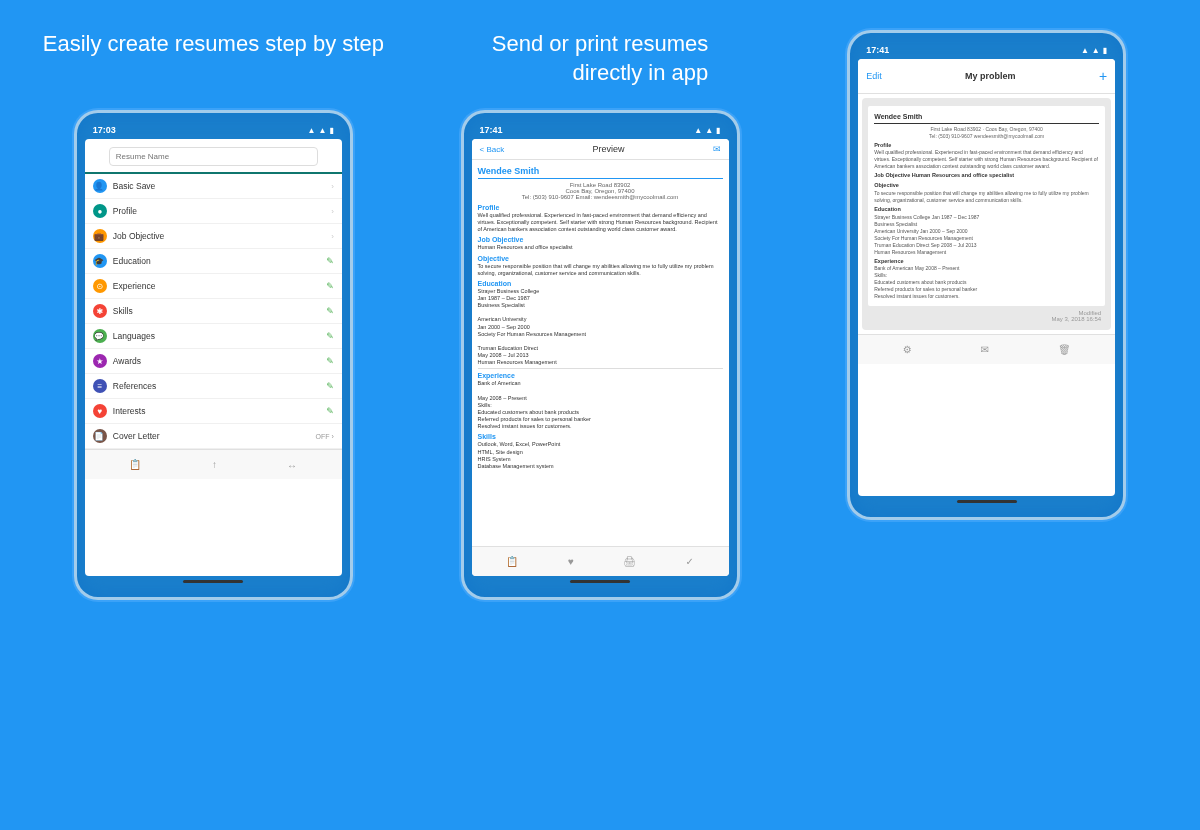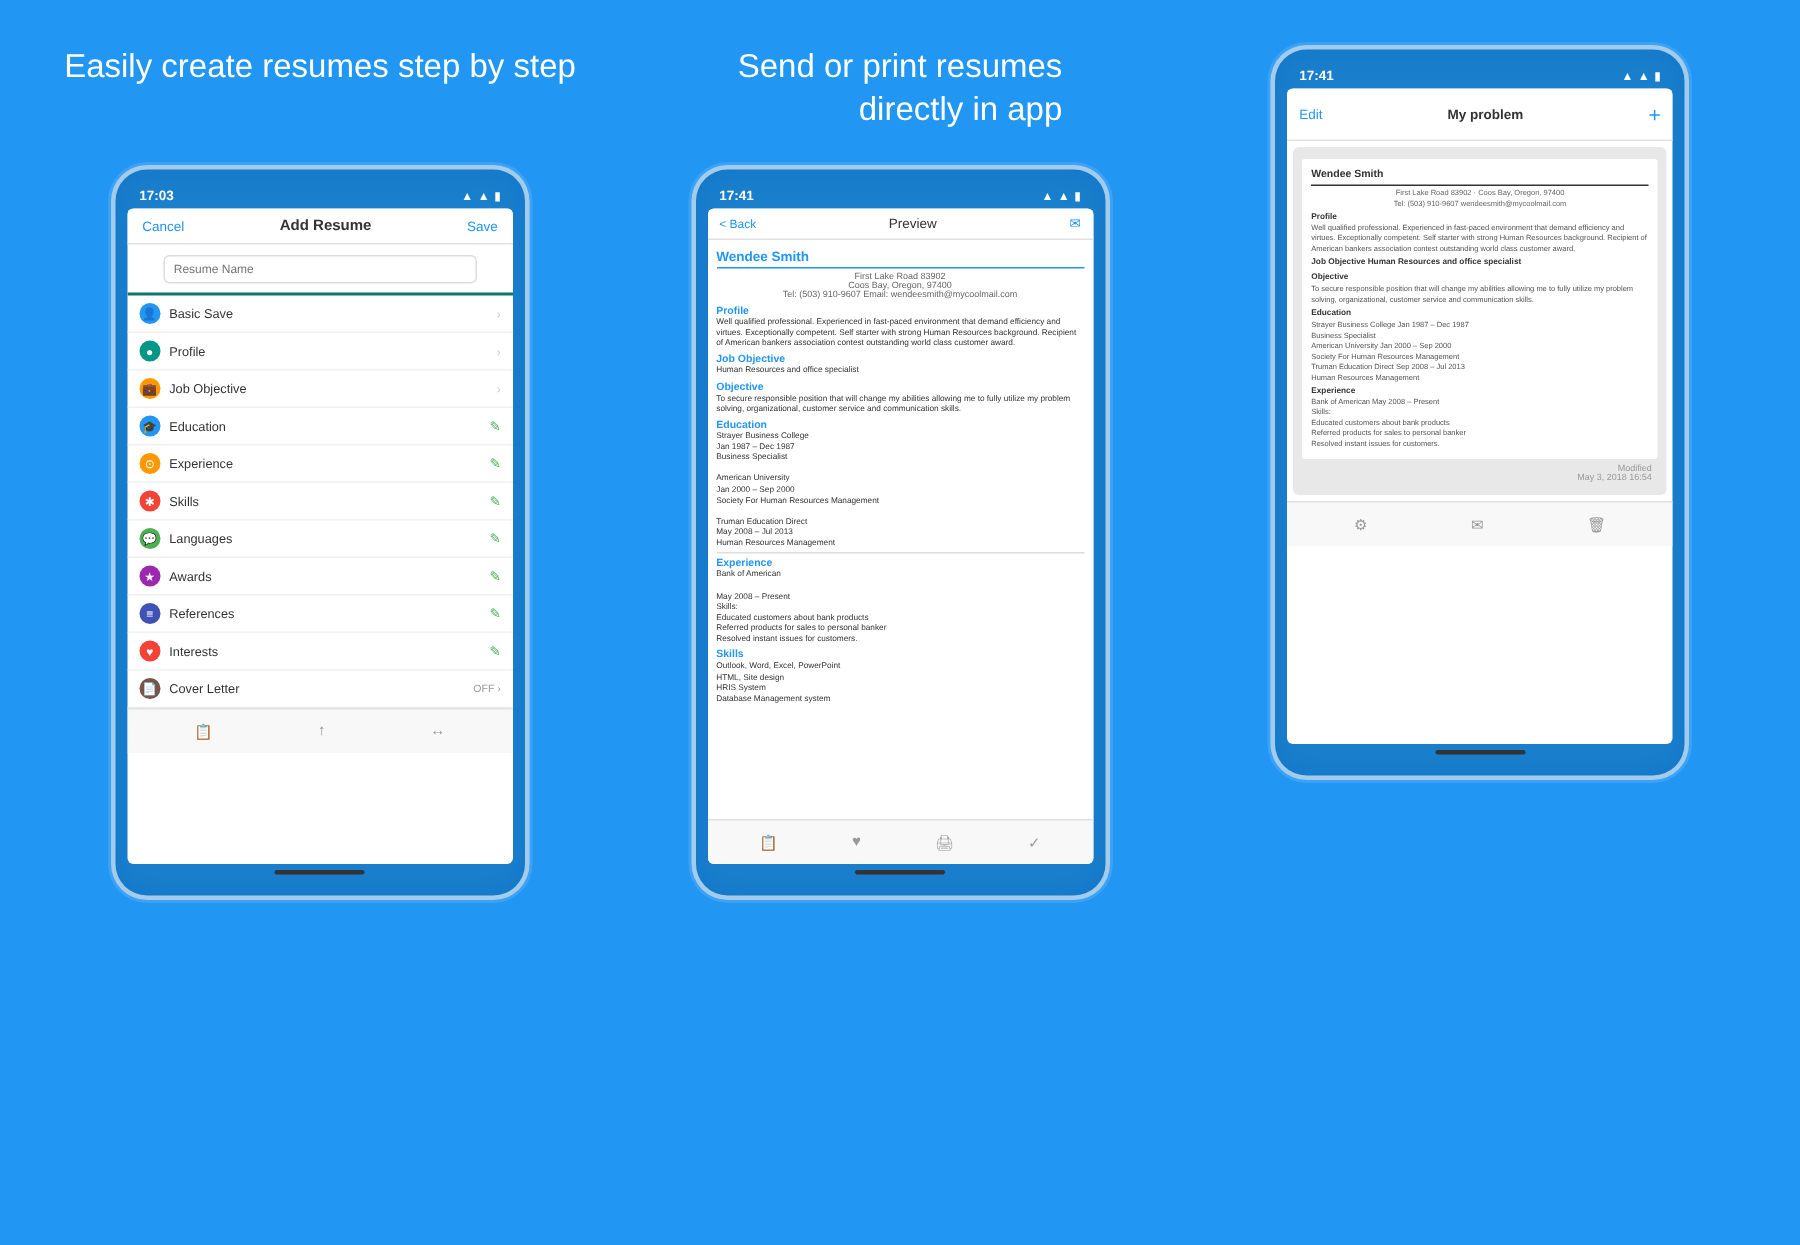--- a/index.html
+++ b/index.html
@@ -231,25 +231,20 @@
       <div class="phone-notch-area">
         <span class="phone-notch-time">17:03</span>
         <div class="phone-notch-icons">
           <span>▲</span>
           <span>▲</span>
           <span>▮</span>
         </div>
       </div>
       <div class="phone-screen">
 
-        <div class="screen1-header">
-          <span class="screen1-header-cancel">Cancel</span>
-          <span class="screen1-header-title">Add Resume</span>
-          <span class="screen1-header-save">Save</span>
-        </div>
 
         <div class="screen1-input-row">
           <input class="screen1-input" placeholder="Resume Name" readonly="" style="">
         </div>
 
         <div class="menu-item">
           <div class="menu-icon icon-blue">👤</div>
           <span class="menu-label">Basic Save</span>
           <span class="menu-chevron">›</span>
         </div>

